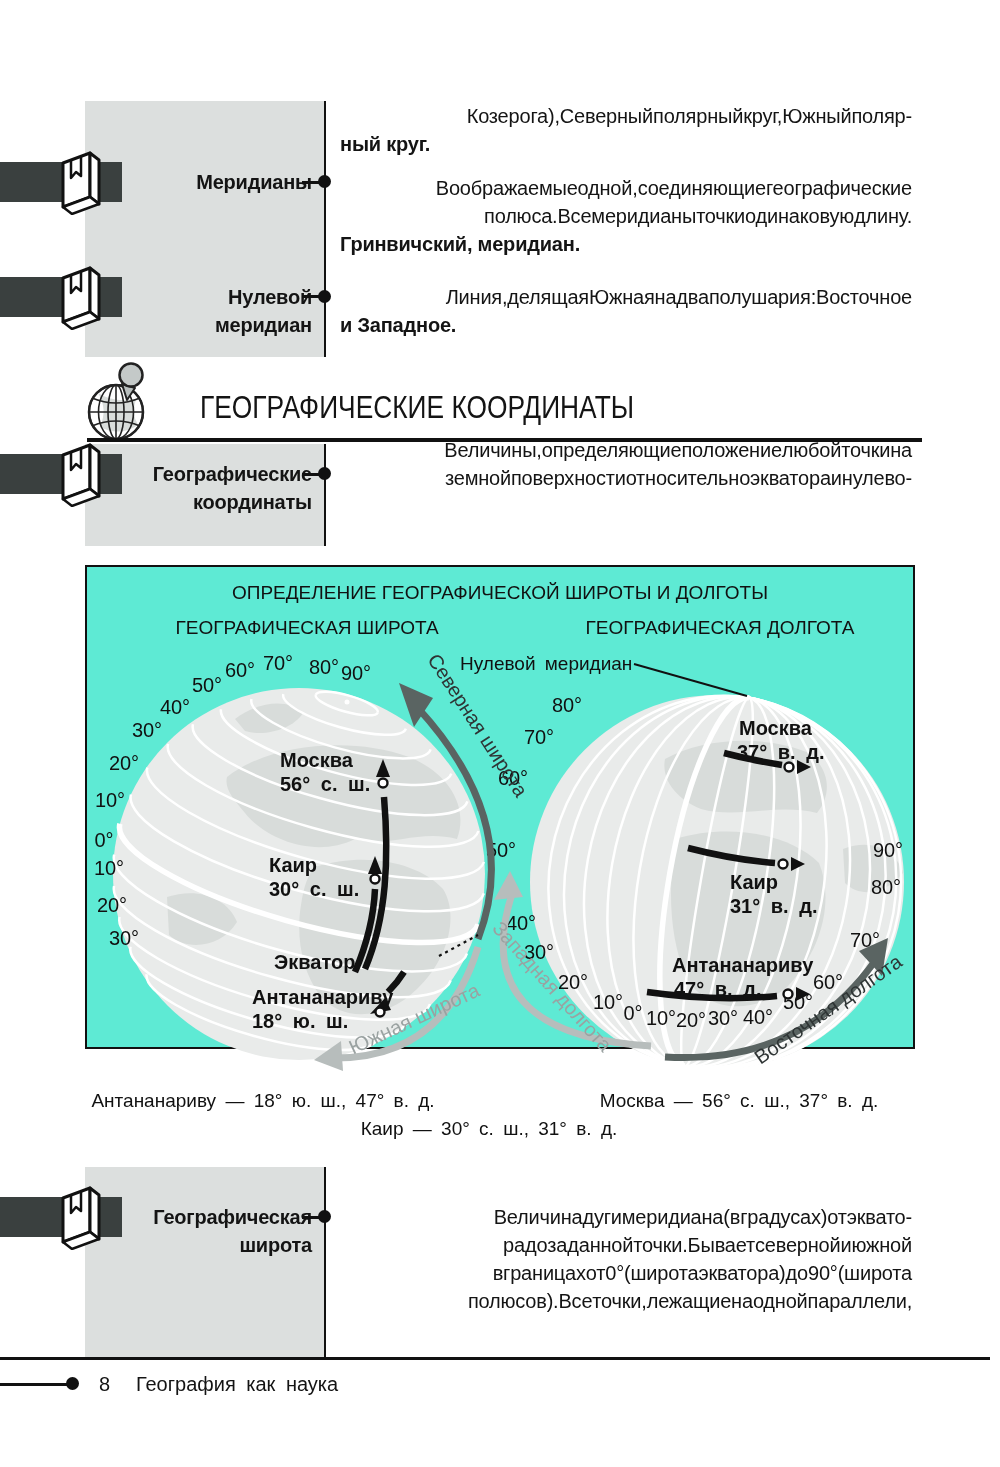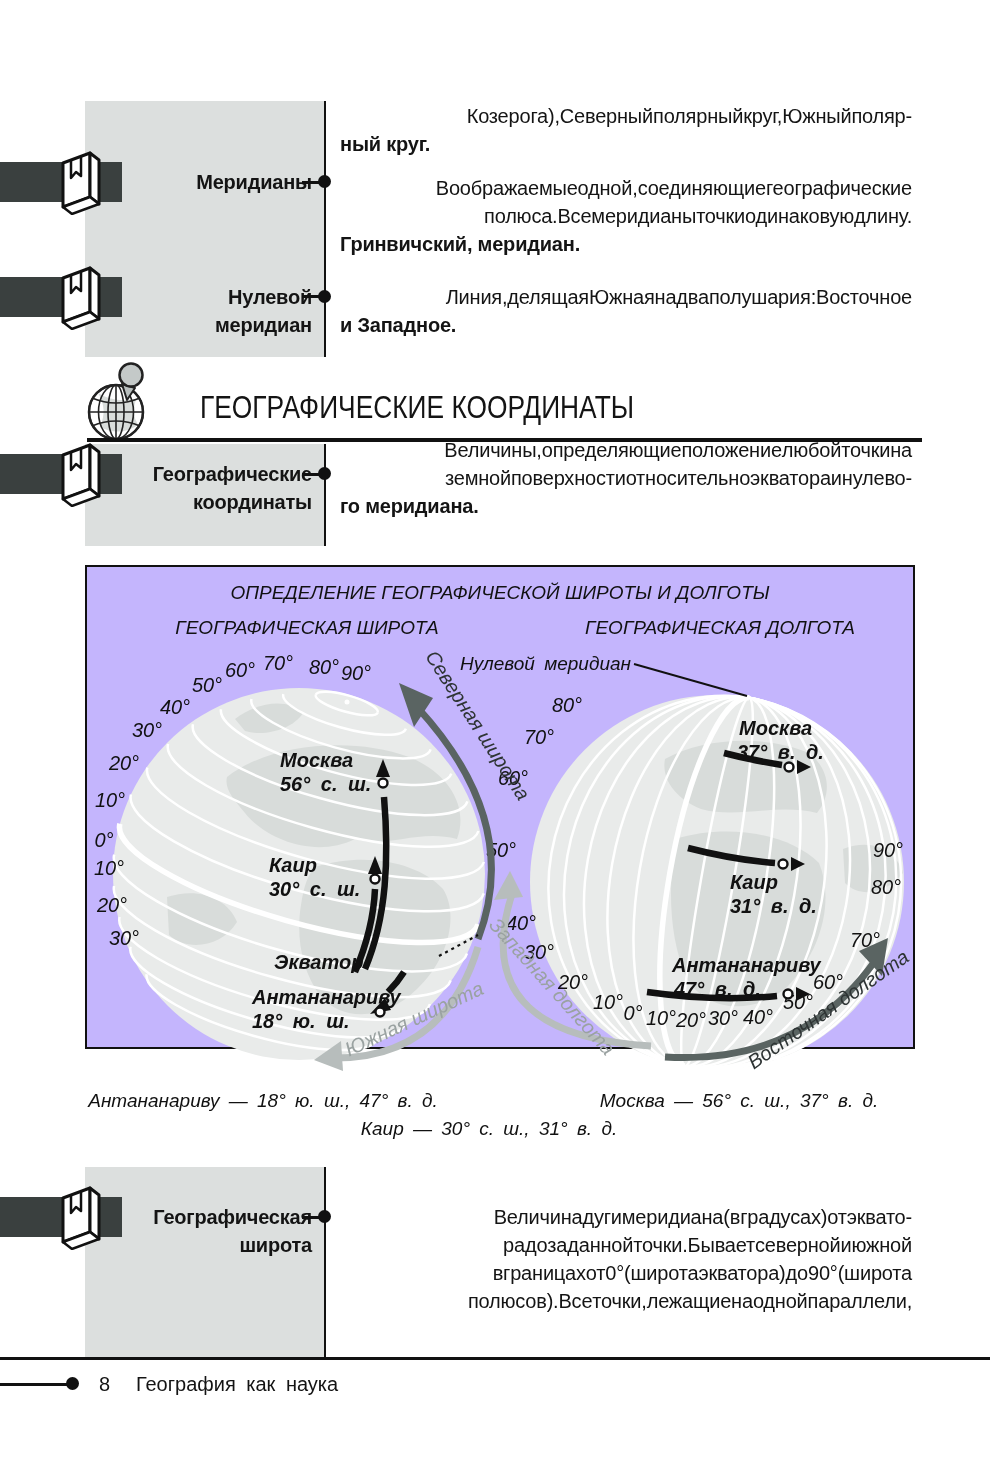--- a/index.html
+++ b/index.html
@@ -14,21 +14,21 @@
         font-size:20px;line-height:28px;white-space:pre-line;letter-spacing:-0.2px;}
   .deftext{position:absolute;left:340px;width:572px;font-size:20px;letter-spacing:-0.2px;}
   .jline{display:flex;justify-content:flex-end;height:28px;line-height:28px;white-space:nowrap;}
   .lline{height:28px;line-height:28px;font-weight:bold;}
   .conn{position:absolute;height:2.5px;background:#111;left:302px;width:24px;}
   .dot{position:absolute;width:13px;height:13px;border-radius:50%;background:#111;left:318px;}
   .section-title{position:absolute;left:200px;top:390px;font-size:31px;line-height:36px;
         letter-spacing:0px;transform:scaleX(0.85);transform-origin:left center;white-space:nowrap;}
   .heavyrule{position:absolute;left:87px;top:438px;width:835px;height:4px;background:#111;}
   .figure{position:absolute;left:85px;top:565px;width:830px;height:484px;border:2px solid #111;
-        box-sizing:border-box;background:#c4b5fd;font-style:italic;}
+        box-sizing:border-box;background:#5eead4;}
   .footrule{position:absolute;left:0;top:1357px;width:990px;height:2.5px;background:#111;}
   .footline{position:absolute;left:0;top:1383px;width:68px;height:2.5px;background:#111;}
   .footdot{position:absolute;left:66px;top:1377px;width:13px;height:13px;border-radius:50%;background:#111;}
   .pgnum{position:absolute;left:99px;top:1370px;font-size:20px;line-height:28px;}
   .chapter{position:absolute;left:136px;top:1370px;font-size:20px;line-height:28px;word-spacing:5px;}
   svg text{font-family:"Liberation Sans","DejaVu Sans",sans-serif;fill:#111;}
   .figsvg{display:block;}
   .ft{font-size:19px;}
   .fsub{font-size:19px;}
   .fscale{font-size:20px;}
@@ -151,21 +151,20 @@
         <span>на</span>
       </div>
       <div class="jline">
         <span>земной</span>
         <span>поверхности</span>
         <span>относительно</span>
         <span>экватора</span>
         <span>и</span>
         <span>нулево-</span>
       </div>
-      <div class="lline">го меридиана.</div>
     </div>
 
   <div class="figure">
     <svg class="figsvg" width="826" height="586" viewBox="0 0 826 586">
       <defs>
         <clipPath id="clipL">
             <circle cx="212" cy="307" r="186"></circle>
           </clipPath>
         <clipPath id="clipR">
             <circle cx="630" cy="315" r="187"></circle>

